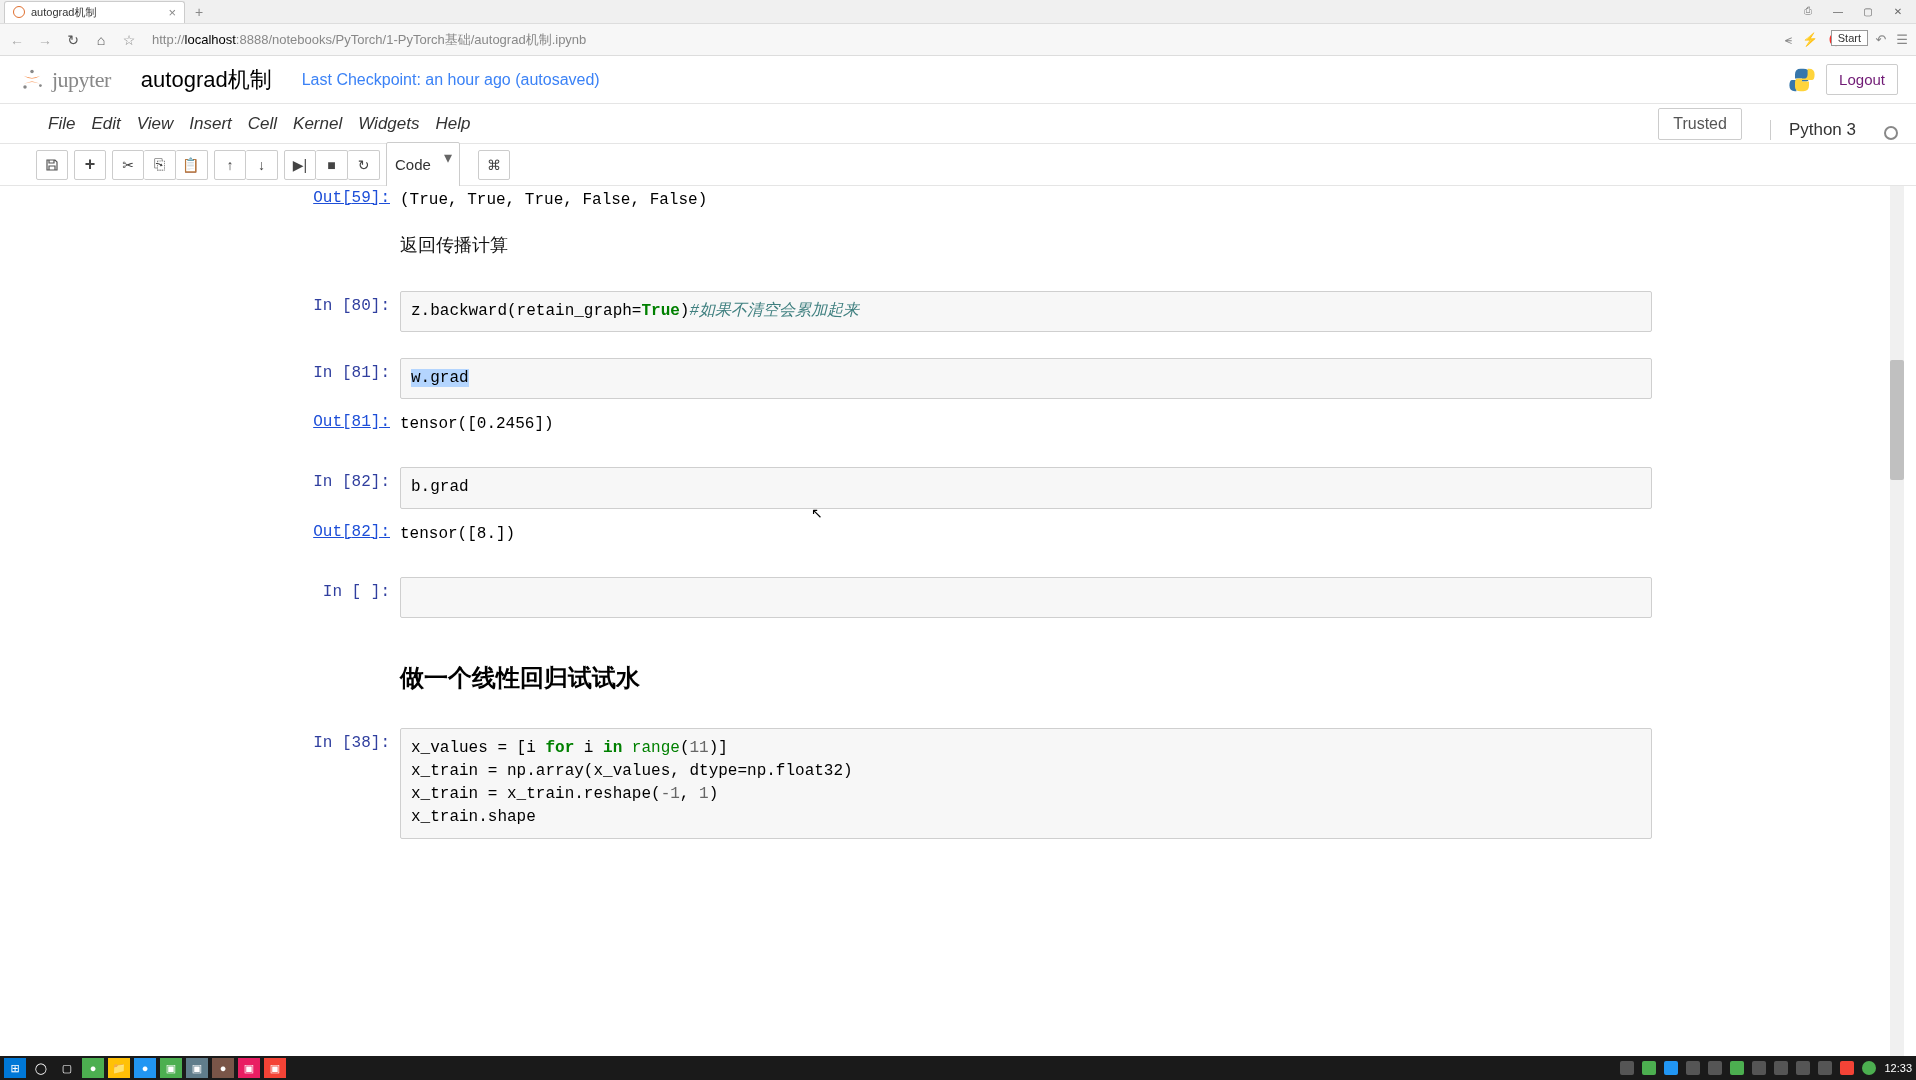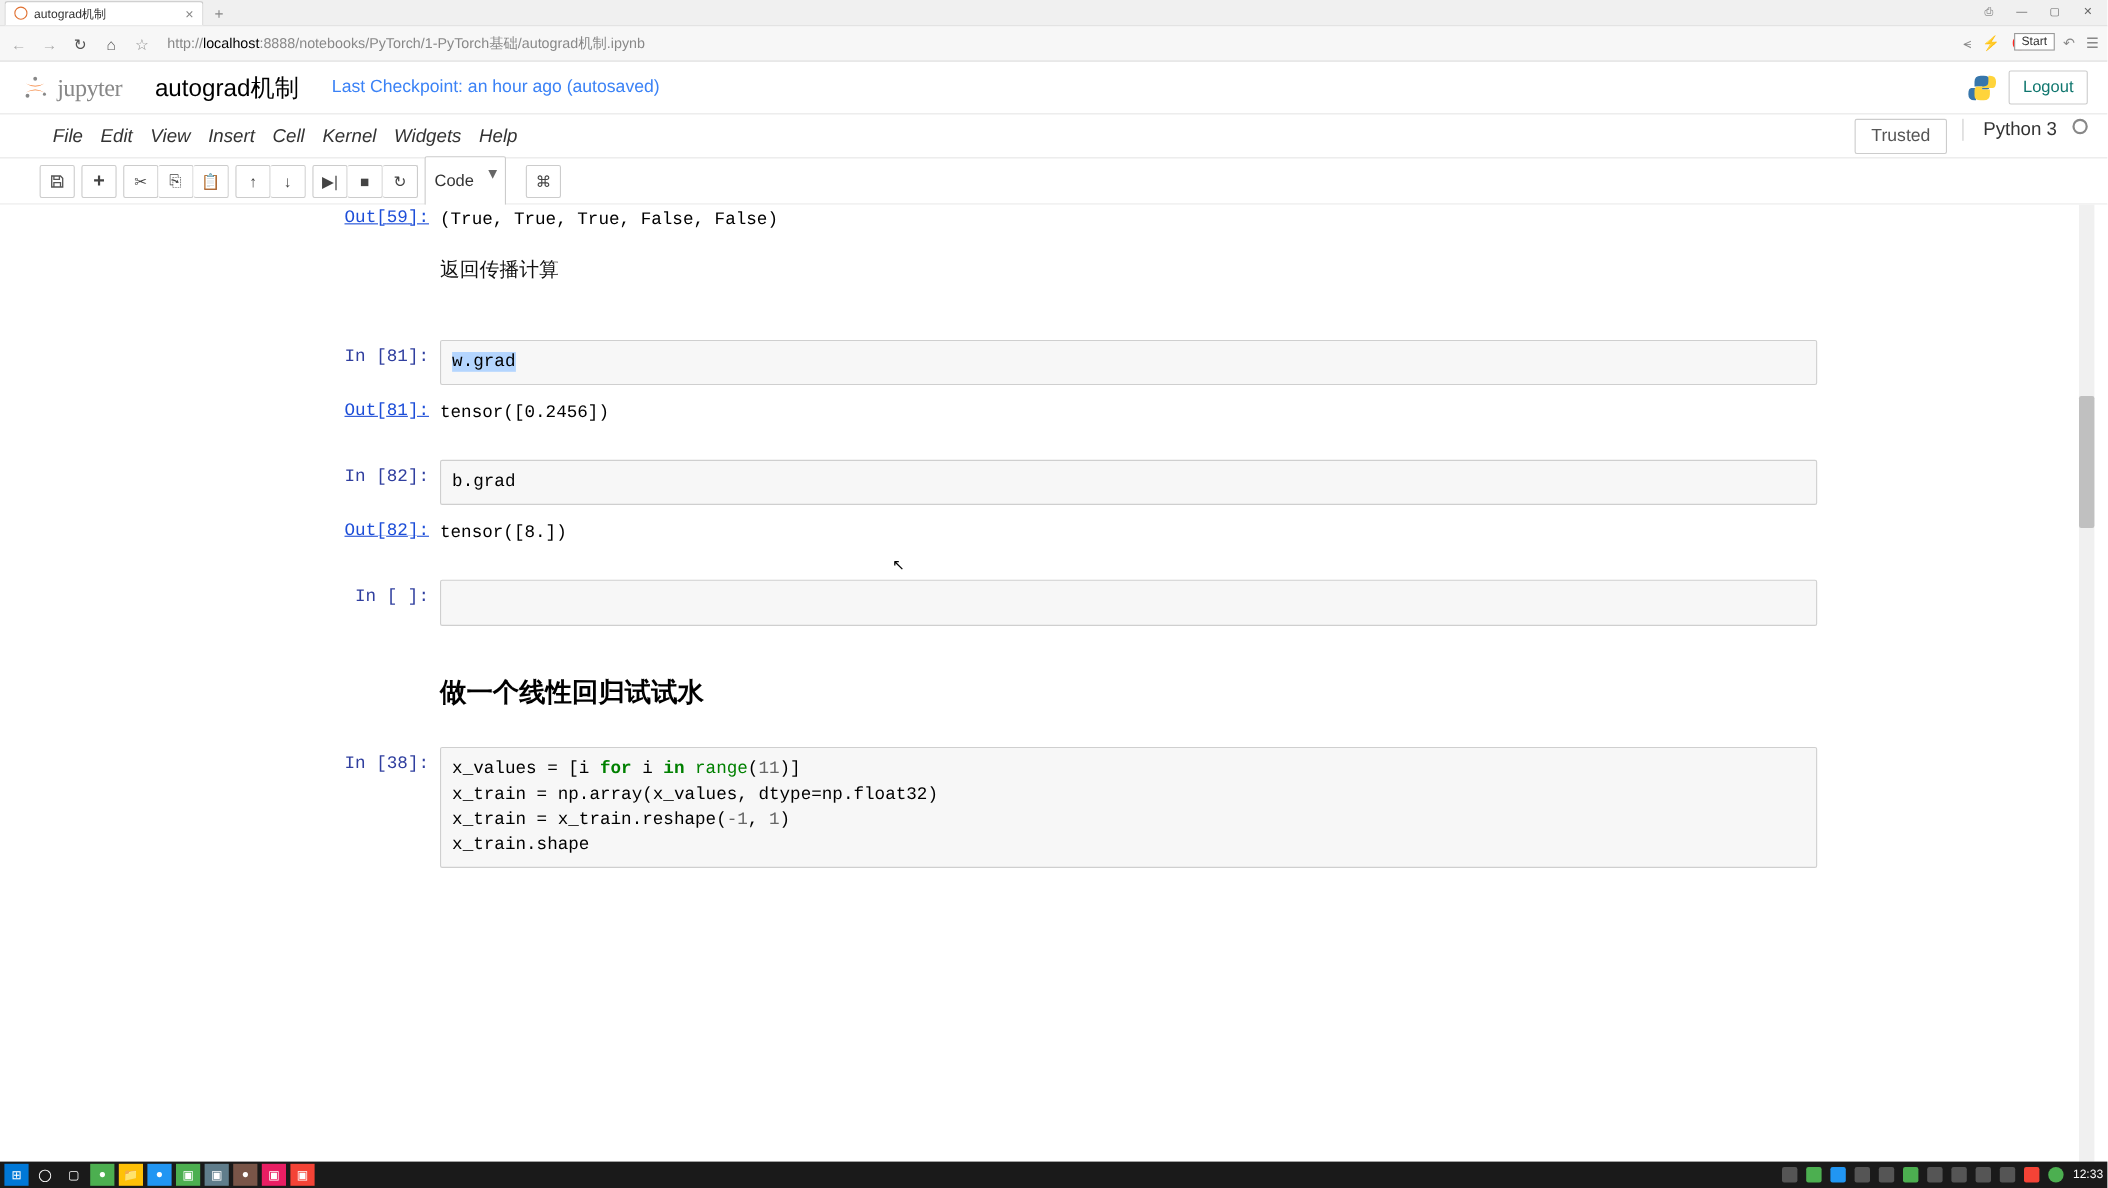--- a/index.html
+++ b/index.html
@@ -24,27 +24,27 @@
 
 .jupyter-header { height: 48px; display: flex; align-items: center; padding: 0 18px; justify-content: space-between; border-bottom: 1px solid #e5e5e5; }
 .jupyter-left { display: flex; align-items: center; gap: 30px; }
 .jupyter-logo { display: flex; align-items: center; gap: 6px; }
 .jupyter-logo svg { width: 28px; height: 28px; }
 .jupyter-logo-text { font-size: 22px; color: #888; font-family: Georgia, serif; letter-spacing: -0.5px; }
 .notebook-title { font-size: 22px; color: #000; }
 .checkpoint { font-size: 16px; color: #3b82f6; }
 .jupyter-right { display: flex; align-items: center; gap: 10px; }
 .python-logo { width: 28px; height: 28px; }
-.logout-btn { border: 1px solid #ccc; padding: 6px 12px; font-size: 15px; color: #0f766e; background: #fff; border-radius: 2px; }
+.logout-btn { border: 1px solid #ccc; padding: 6px 12px; font-size: 15px; color: #701a75; background: #fff; border-radius: 2px; }
 
 
 .menubar { height: 40px; display: flex; align-items: center; padding: 0 18px; border-bottom: 1px solid #e5e5e5; justify-content: space-between; }
 .menu-items { display: flex; gap: 16px; padding-left: 30px; font-style: italic; }
 .menu-item { font-size: 17px; color: #333; }
-.menubar-right { display: flex; align-items: flex-start; gap: 14px; }
+.menubar-right { display: flex; align-items: flex-end; gap: 28px; }
 .trusted-btn { border: 1px solid #ccc; padding: 6px 14px; font-size: 16px; color: #555; background: #fff; border-radius: 2px; }
 .kernel-name { font-size: 17px; color: #333; border-left: 1px solid #ccc; padding-left: 18px; }
 .kernel-status { width: 14px; height: 14px; border: 2px solid #888; border-radius: 50%; }
 
 
 .toolbar { height: 42px; display: flex; align-items: center; padding: 0 18px; gap: 6px; border-bottom: 1px solid #e5e5e5; padding-left: 36px; }
 .tool-btn { width: 32px; height: 30px; border: 1px solid #ccc; background: #fff; display: flex; align-items: center; justify-content: center; font-size: 14px; color: #444; border-radius: 2px; }
 .tool-group { display: flex; }
 .tool-group .tool-btn:not(:first-child) { border-left: none; }
 .cell-type-select { height: 46px; border: 1px solid #ccc; background: #fff; font-size: 15px; padding: 0 28px 0 8px; color: #333; border-radius: 2px; appearance: none; position: relative; }
@@ -199,20 +199,26 @@
       <div class="prompt out-prompt">Out[<span>59</span>]:</div>
       <div class="cell-body output-text">(True, True, True, False, False)</div>
     </div>
 
     <div class="cell">
       <div class="prompt"></div>
       <div class="cell-body markdown-text">返回传播计算</div>
     </div>
     <div class="spacer"></div>
 
+    <div class="cell">
+      <div class="prompt in-prompt">In [<span>80</span>]:</div>
+      <div class="cell-body">
+          <div class="code-input">z.backward(retain_graph=<span class="kw">True</span>)<span class="cm">#如果不清空会累加起来</span></div>
+        </div>
+    </div>
     <div class="spacer"></div>
 
     <div class="cell">
       <div class="prompt in-prompt">In [<span>81</span>]:</div>
       <div class="cell-body">
           <div class="code-input"><span style="background:#b4d5fe">w.grad</span></div>
         </div>
     </div>
     <div class="cell">
       <div class="prompt out-prompt">Out[<span>81</span>]:</div>

